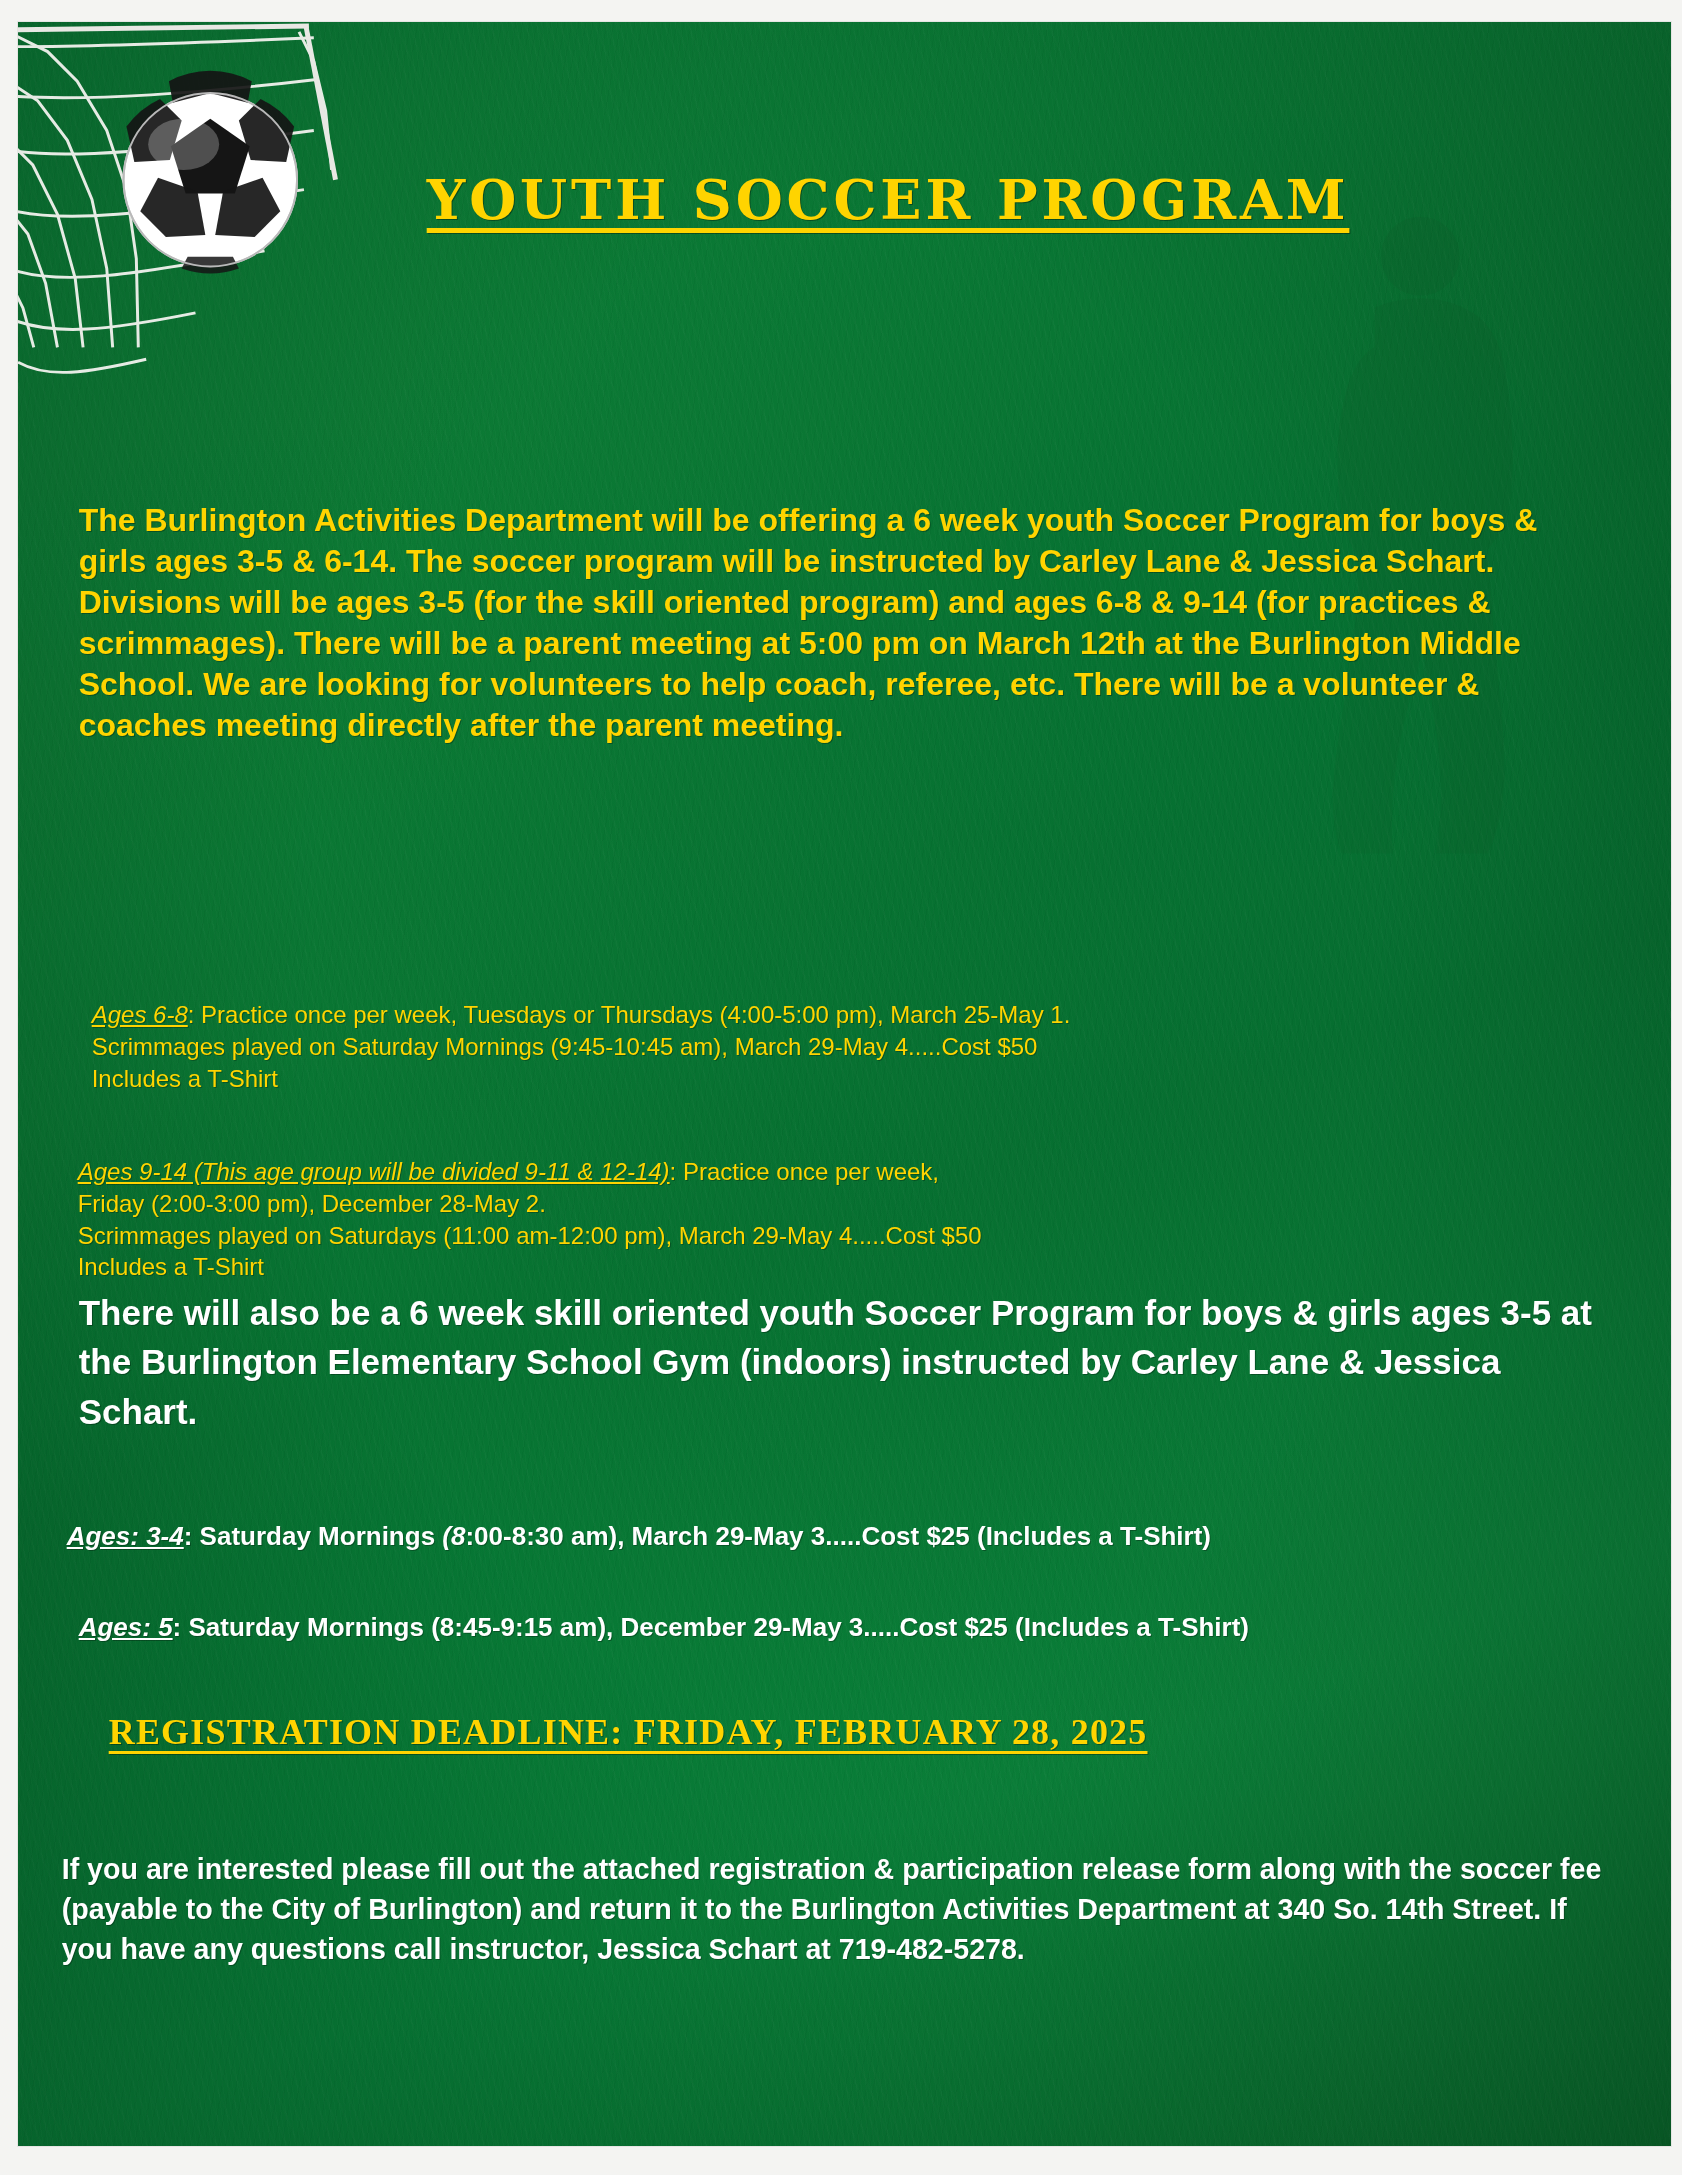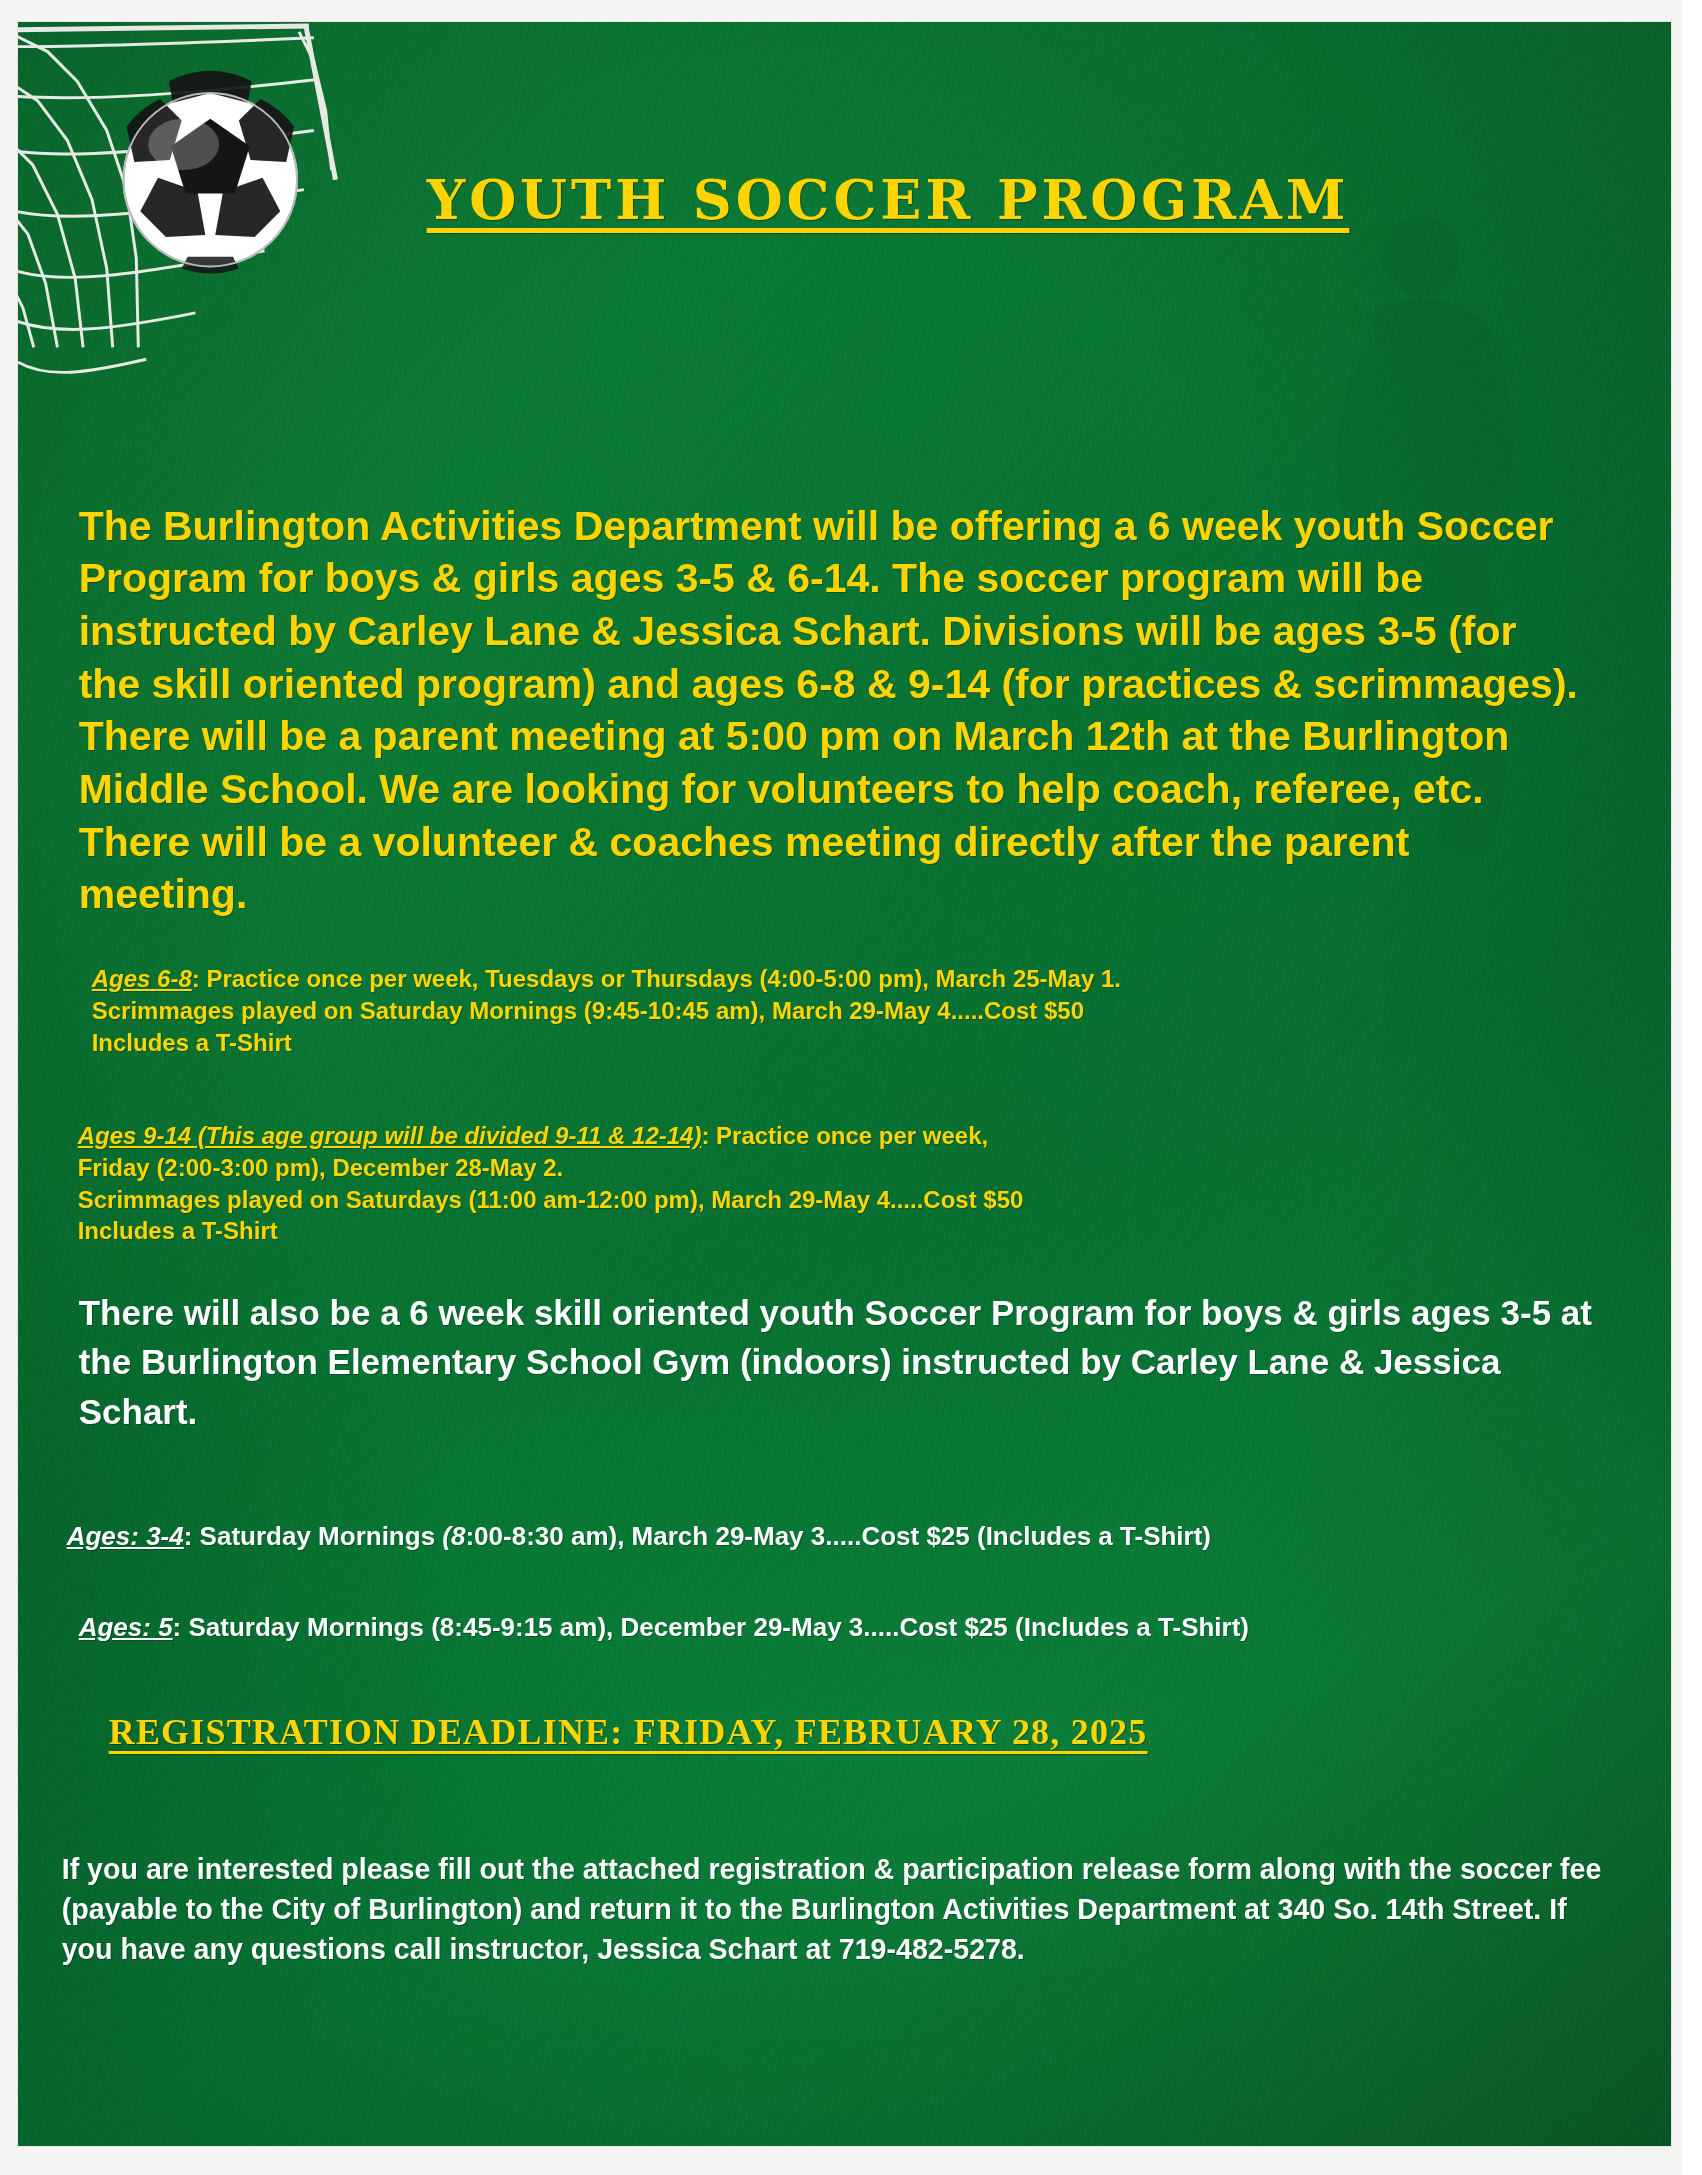--- a/index.html
+++ b/index.html
@@ -97,33 +97,34 @@
     text-shadow: 1px 1px 0 rgba(0,0,0,0.35);
     white-space: nowrap;
   }
 
   .intro {
     position: absolute;
     left: 61px;
     top: 478px;
     width: 1507px;
     color: #FFD400;
-    font-size: 41px;
+    font-size: 32px;
     line-height: 1.285;
     font-weight: bold;
     text-shadow: 1px 1px 0 rgba(0,0,0,0.28);
   }
 
   .block-yellow {
     position: absolute;
     color: #FFD400;
     font-size: 24px;
     line-height: 1.33;
-    font-weight: bold;
+    font-weight: normal;
     text-shadow: 1px 1px 0 rgba(0,0,0,0.25);
+    margin-top: 36px;
   }
   .block-yellow u i, .block-yellow .uli {
     font-style: italic;
     text-decoration: underline;
   }
 
   #ages68 { left: 74px; top: 941px; width: 1487px; }
   #ages914 { left: 60px; top: 1098px; width: 1487px; }
 
   .white-para {

